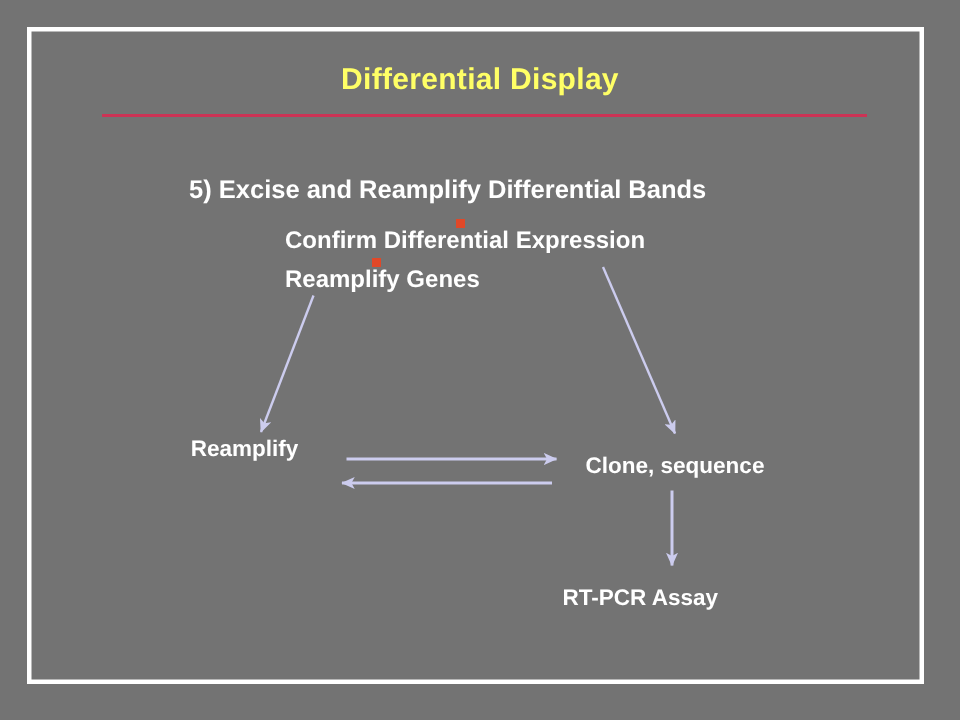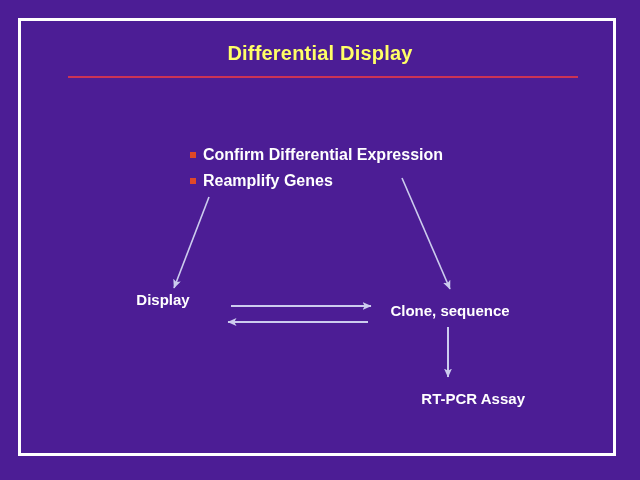--- a/index.html
+++ b/index.html
@@ -10,21 +10,21 @@
     width: 640px;
     height: 480px;
     background: #3333cc;
     font-family: "Liberation Sans", sans-serif;
     overflow: hidden;
   }
   #slide {
     position: relative;
     width: 640px;
     height: 480px;
-    background: #4c1d95;
+    background: #737373;
   }
   #frame {
     position: absolute;
     left: 18px;
     top: 18px;
     width: 598px;
     height: 438px;
     border: 3px solid #ffffff;
     box-sizing: border-box;
     pointer-events: none;
@@ -56,20 +56,21 @@
     font-size: 17px;
     font-weight: bold;
     white-space: nowrap;
   }
   .sub-row {
     position: absolute;
     left: 190px;
     display: flex;
     align-items: center;
     white-space: nowrap;
+    flex-direction: column;
   }
   .sub-row.row1 { top: 146px; }
   .sub-row.row2 { top: 172px; }
   .sq-bullet {
     width: 6px;
     height: 6px;
     background: #e04828;
     margin-right: 7px;
     flex: none;
   }
@@ -95,54 +96,55 @@
   #node-clone {
     left: 375px;
     top: 300px;
     width: 150px;
     text-align: center;
   }
   #node-rtpcr {
     left: 375px;
     top: 388px;
     width: 150px;
-    text-align: right;
+    text-align: left;
   }
   #arrows {
     position: absolute;
     left: 0;
     top: 0;
     width: 640px;
     height: 480px;
   }
 </style>
 </head>
 <body>
 
 <div id="slide">
 
   <div id="frame"></div>
 
   <div id="slide-title">Differential Display</div>
 
   <div id="title-rule"></div>
 
+  <div class="bullet-main">5) Excise and Reamplify Differential Bands</div>
 
   <div class="sub-row row1">
     <span class="sq-bullet"></span>
     <span class="sub-label">Confirm Differential Expression</span>
   </div>
 
   <div class="sub-row row2">
     <span class="sq-bullet"></span>
     <span class="sub-label">Reamplify Genes</span>
   </div>
 
   <div id="node-northern" class="node-text">
-    <div>Display</div>
+    <div>Reamplify</div>
   </div>
 
   <div id="node-clone" class="node-text">Clone, sequence</div>
 
   <div id="node-rtpcr" class="node-text">RT-PCR Assay</div>
 
   <svg id="arrows" viewBox="0 0 640 480">
     <defs>
       <marker id="ah" markerWidth="10" markerHeight="8" refX="8.5" refY="4" orient="auto" markerUnits="userSpaceOnUse">
         <path d="M0,0 L9,4 L0,8 L2.2,4 Z" fill="#ccccee"></path>

